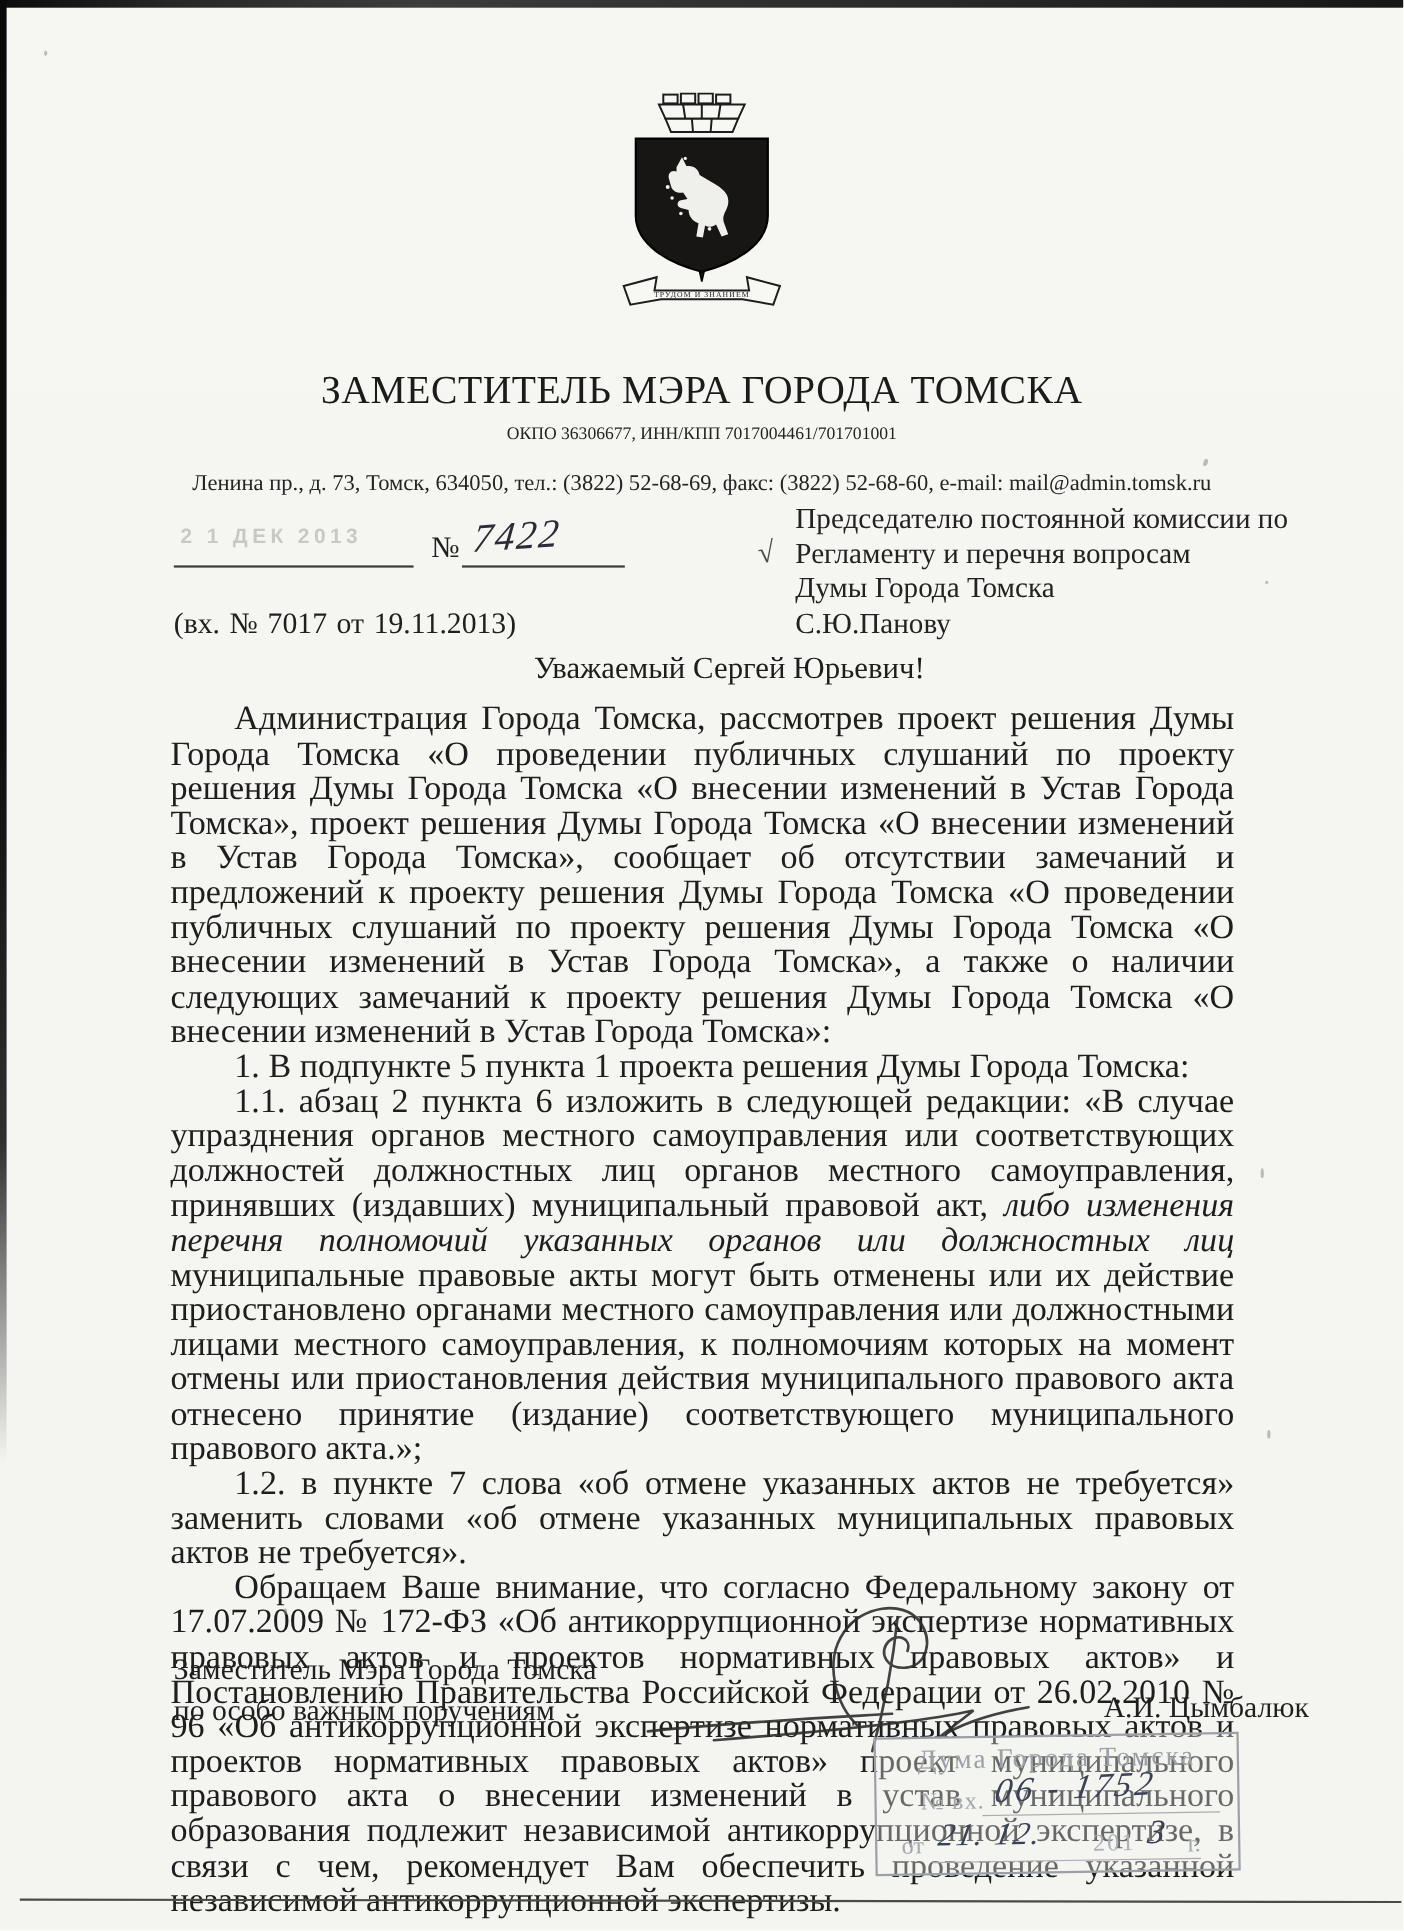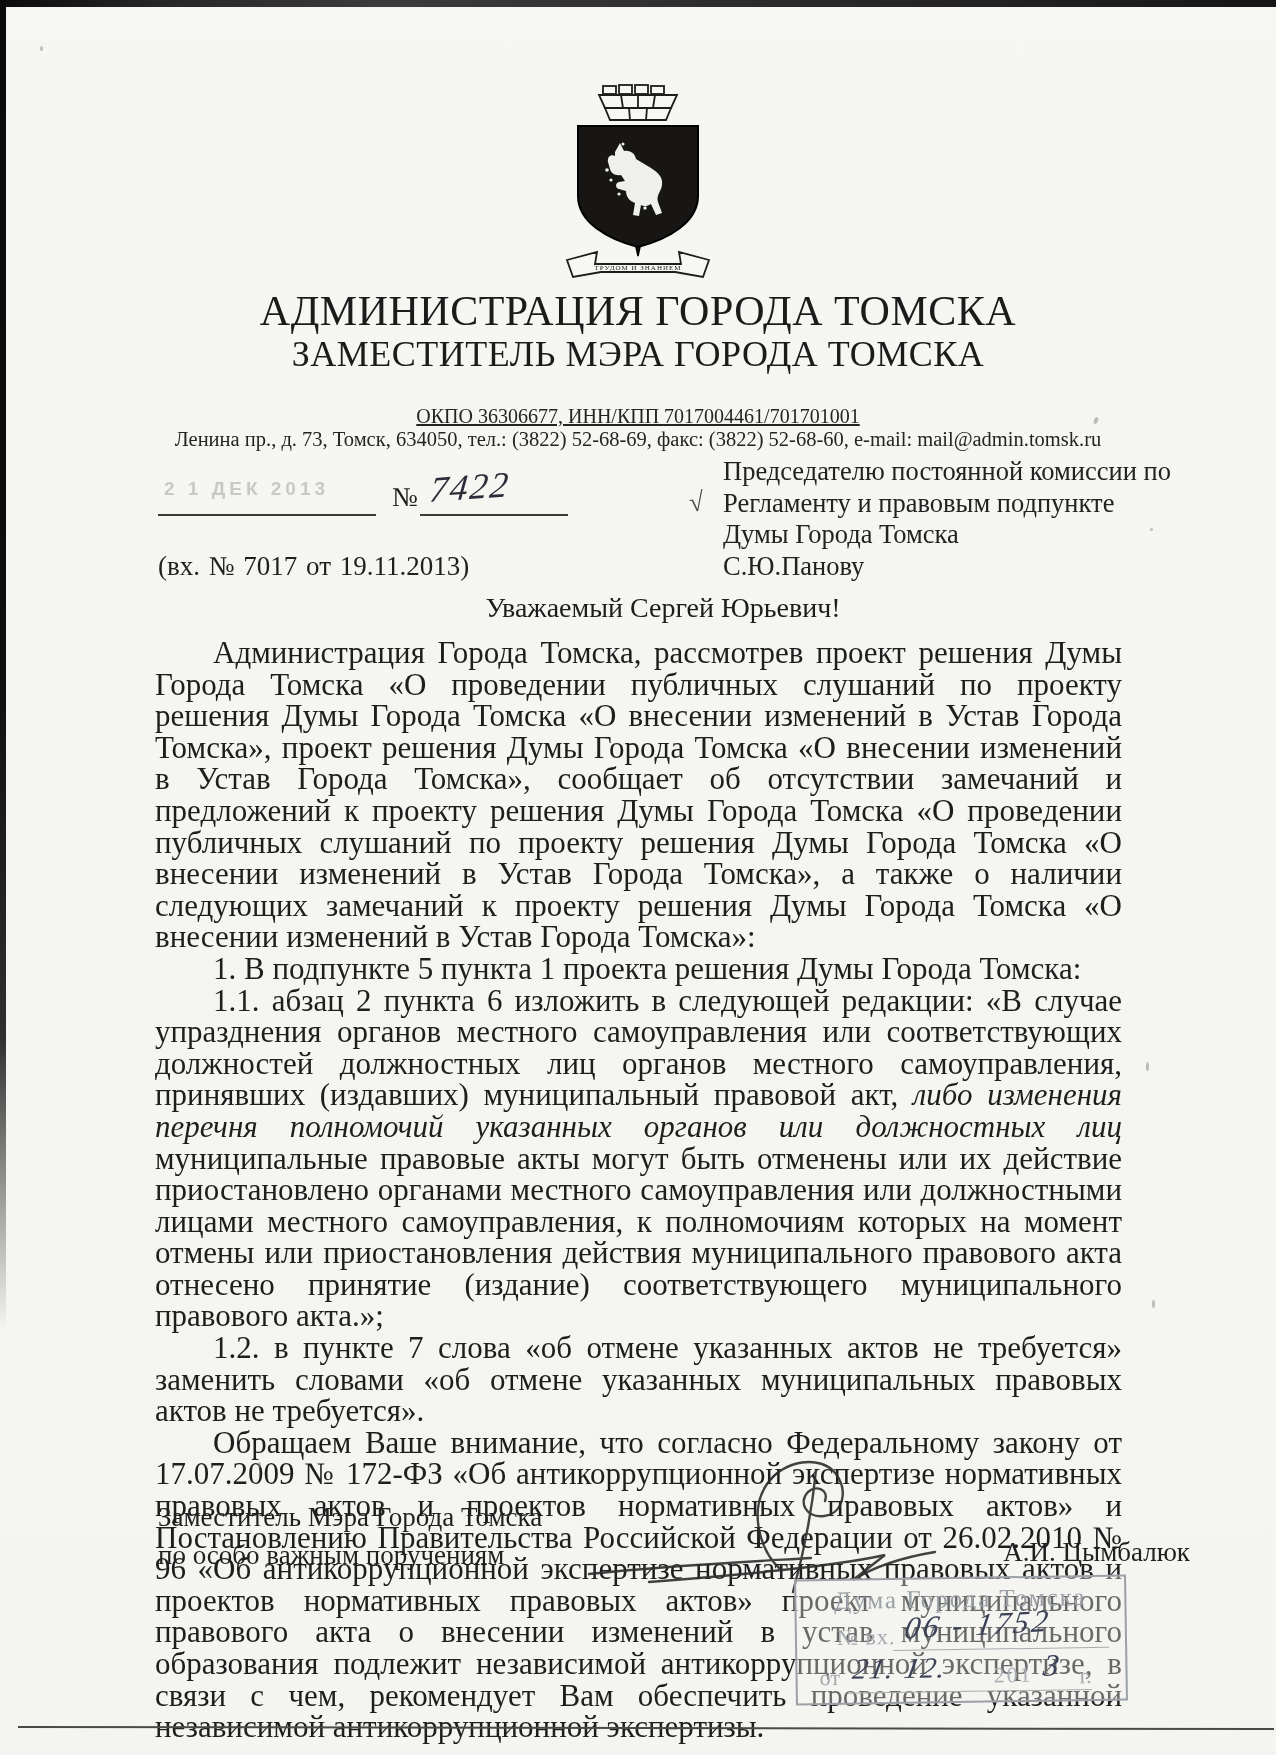--- a/index.html
+++ b/index.html
@@ -17,21 +17,21 @@
   .left-edge{position:absolute;top:0;left:0;width:6px;height:1330px;
     background:linear-gradient(180deg,#0a0a0a 0%,#0e0e0e 50%,#2f2f2f 78%,rgba(70,70,70,0) 100%);}
   .speck{position:absolute;background:#8c8c88;border-radius:50%;opacity:.55;}
   
   .emblem{position:absolute;top:84px;left:50%;transform:translateX(-50%);}
   
   .center-line{position:absolute;left:0;width:100%;text-align:center;}
   .org1{top:287px;font-size:42px;letter-spacing:.5px;color:#1b1b1b;}
   .org2{top:333px;font-size:36px;letter-spacing:.5px;color:#1b1b1b;}
   .addr{top:384px;font-size:20.5px;color:#242424;margin-top:44px;}
-  .codes{top:405px;font-size:20px;color:#242424;text-decoration:underline;}
+  .codes{top:386px;font-size:16px;color:#242424;}
   
   .ref1{position:absolute;left:158px;top:474px;width:480px;height:44px;}
   .date-stamp{position:absolute;left:6px;top:4px;font-family:"Liberation Sans",sans-serif;
     font-weight:bold;font-size:19px;letter-spacing:4px;color:#c9c9c4;}
   .ul{position:absolute;border-bottom:2px solid #3a3a3a;}
   .ul1{left:0;top:40px;width:218px;}
   .ul2{left:262px;top:40px;width:148px;}
   .no-label{position:absolute;left:234px;top:8px;font-size:27px;}
   .hand{font-style:italic;color:#2c2c38;}
   .hand-number{position:absolute;left:272px;top:-8px;font-size:36px;transform:rotate(-4deg) skewX(-10deg);letter-spacing:2px;}
@@ -110,38 +110,37 @@
         <circle cx="70" cy="60" r="1.5"></circle>
       </g>
     </g>
 
     <g>
       <path d="M14,176 L44,168 L42,180 L128,180 L126,168 L156,176 L150,193 L122,188 L48,188 L20,193 Z" fill="#f7f7f4" stroke="#1d1d1d" stroke-width="1.8"></path>
       <text x="85" y="186" text-anchor="middle" font-size="7" letter-spacing="1" fill="#1d1d1d" font-family="Liberation Serif, serif">ТРУДОМ И ЗНАНИЕМ</text>
     </g>
   </svg>
 
-  <div class="center-line org1">АДМИНИСТРАЦИЯ ГОРОДА ТОМСКА</div>
   <div class="center-line org2">ЗАМЕСТИТЕЛЬ МЭРА ГОРОДА ТОМСКА</div>
   <div class="center-line addr">Ленина пр., д. 73, Томск, 634050, тел.: (3822) 52-68-69, факс: (3822) 52-68-60, e-mail: mail@admin.tomsk.ru</div>
   <div class="center-line codes">ОКПО 36306677, ИНН/КПП 7017004461/701701001</div>
 
   <div class="ref1">
     <span class="date-stamp">2 1 ДЕК 2013</span>
     <span class="ul ul1"></span>
     <span class="no-label">№</span>
     <span class="hand hand-number">7422</span>
     <span class="ul ul2"></span>
   </div>
   <div class="ref3">(вх. № 7017 от 19.11.2013)</div>
 
   <div class="checkmark">√</div>
   <div class="addressee">
     <div>Председателю  постоянной комиссии по</div>
-    <div>Регламенту  и  правовым подпункте</div>
+    <div>Регламенту  и  перечня вопросам</div>
     <div>Думы Города Томска</div>
     <div>С.Ю.Панову</div>
   </div>
 
   <div class="center-line salutation">Уважаемый Сергей  Юрьевич!</div>
 
   <div class="body">
     <p>Администрация  Города Томска, рассмотрев проект решения Думы Города Томска «О проведении публичных слушаний по проекту решения Думы Города Томска «О внесении изменений в Устав Города Томска», проект решения Думы Города Томска «О внесении изменений в Устав Города Томска», сообщает об отсутствии замечаний и предложений к проекту решения Думы Города Томска «О проведении публичных слушаний по проекту решения Думы Города Томска «О внесении изменений в Устав Города Томска», а также о наличии следующих замечаний к проекту решения Думы Города Томска «О внесении изменений в Устав Города Томска»:</p>
     <p>1.  В подпункте 5 пункта 1 проекта решения Думы Города Томска:</p>
     <p><span>1.1.  абзац 2 пункта 6 изложить в следующей редакции: «В случае упразднения органов местного самоуправления или соответствующих должностей должностных лиц органов местного самоуправления, принявших (издавших) муниципальный правовой акт, </span><span class="it">либо изменения перечня полномочий указанных органов или должностных лиц</span><span> муниципальные правовые акты могут быть отменены или их действие приостановлено органами местного самоуправления или должностными лицами местного самоуправления, к полномочиям которых на момент отмены или приостановления действия муниципального правового акта отнесено принятие (издание) соответствующего муниципального правового акта.»;</span></p>

